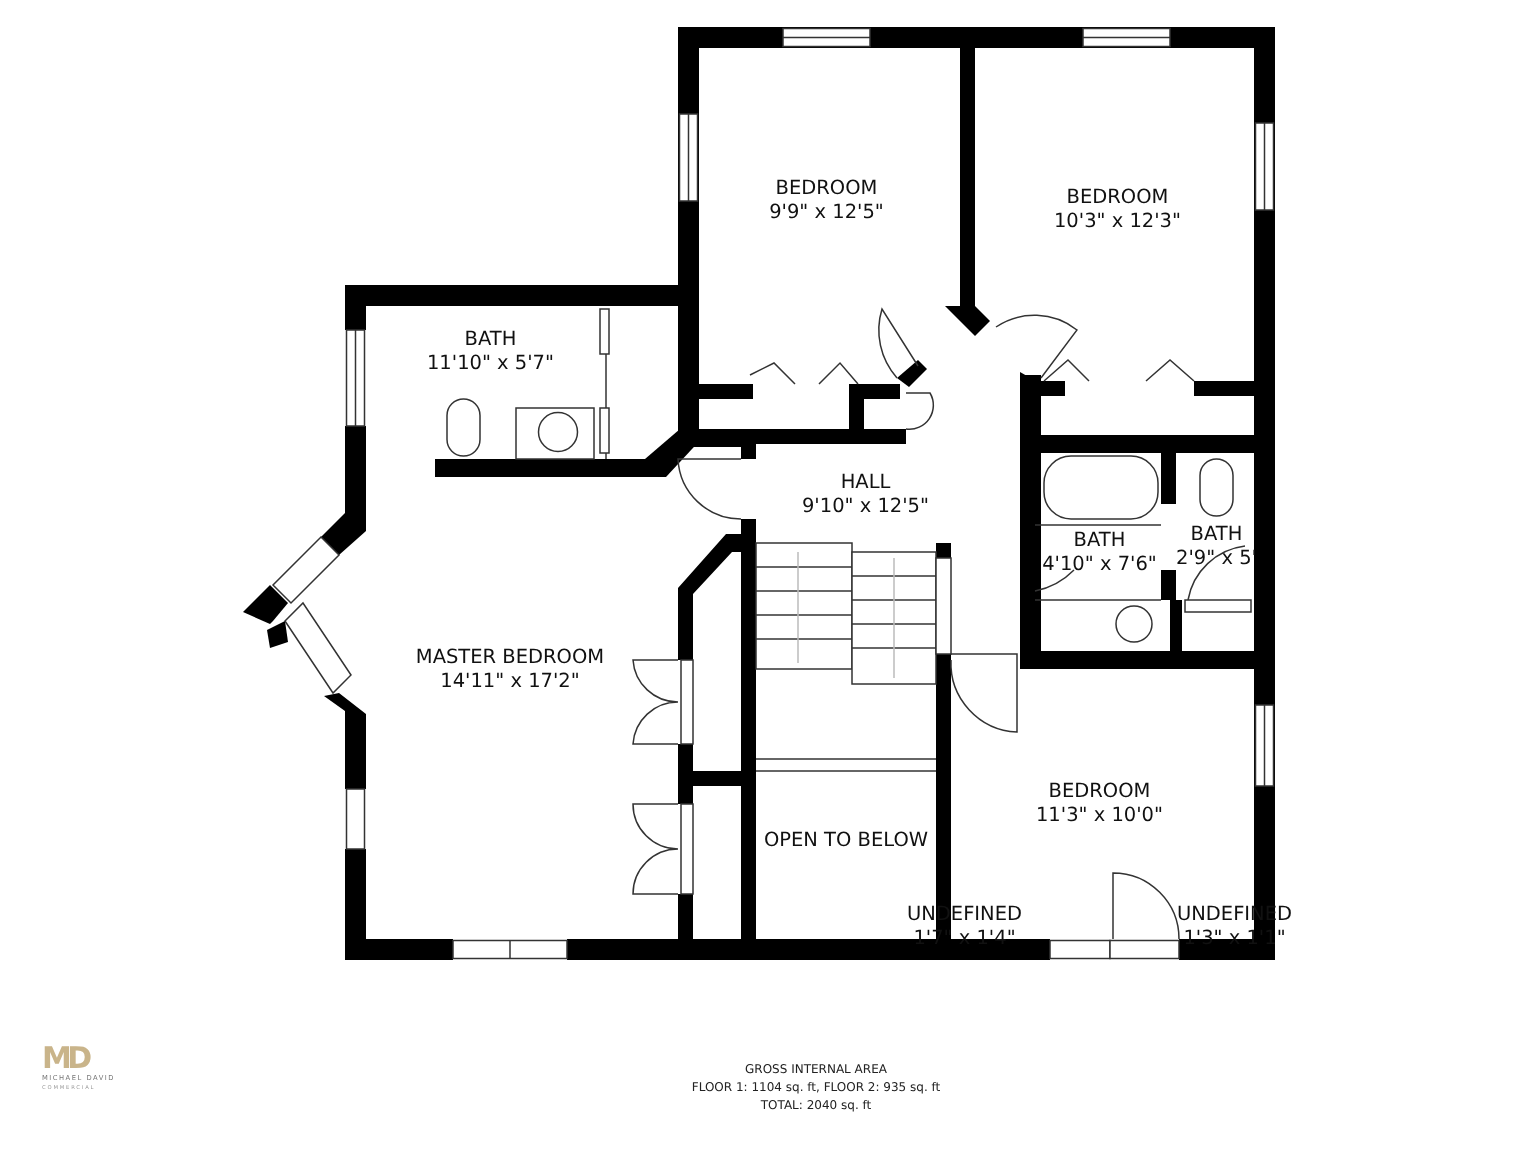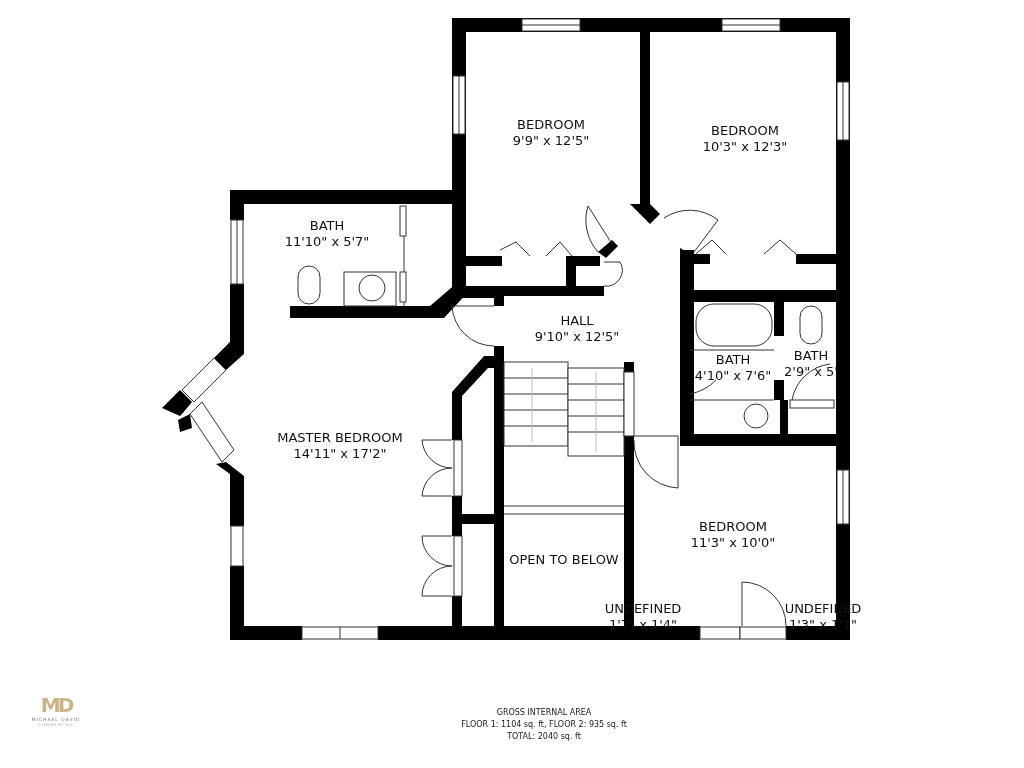--- a/index.html
+++ b/index.html
@@ -6,21 +6,21 @@
   body { width: 1024px; height: 768px; position: relative; overflow: hidden; font-family: "DejaVu Sans", sans-serif; }
   #plan { position: absolute; left: 0; top: 0; width: 1024px; height: 768px; }
   .wall { fill: #000; }
   .win { fill: #fff; stroke: #333; stroke-width: 1; }
   .thin { fill: none; stroke: #333; stroke-width: 1; }
   .thinw { fill: #fff; stroke: #333; stroke-width: 1; }
   .faint { fill: none; stroke: #bbb; stroke-width: 1; }
   .lbl { font-family: "DejaVu Sans", sans-serif; font-size: 13px; fill: #111; text-anchor: middle; }
   .footer { position: absolute; left: 0; width: 1024px; text-align: center; font-family: "DejaVu Sans", sans-serif; font-size: 8px; color: #222; line-height: 12px; padding-left: 32px; }
   .footer .muted { color: #aaa; }
-  .logo { position: absolute; left: 28px; top: 694px; width: 56px; text-align: center; font-family: "DejaVu Sans", sans-serif; color: #c9b48a; }
+  .logo { position: absolute; left: 28px; top: 694px; width: 56px; text-align: left; font-family: "DejaVu Sans", sans-serif; color: #c9b48a; }
   .logo .mark { font-size: 20px; font-weight: bold; letter-spacing: -3px; line-height: 22px; }
   .logo .n1 { font-size: 4.5px; letter-spacing: 1px; color: #777; line-height: 7px; }
   .logo .n2 { font-size: 3.5px; letter-spacing: 1.2px; color: #999; line-height: 5px; }
 </style>
 </head>
 <body>
 
 <svg id="plan" viewBox="0 0 1024 768" xmlns="http://www.w3.org/2000/svg">
 
   <g>

